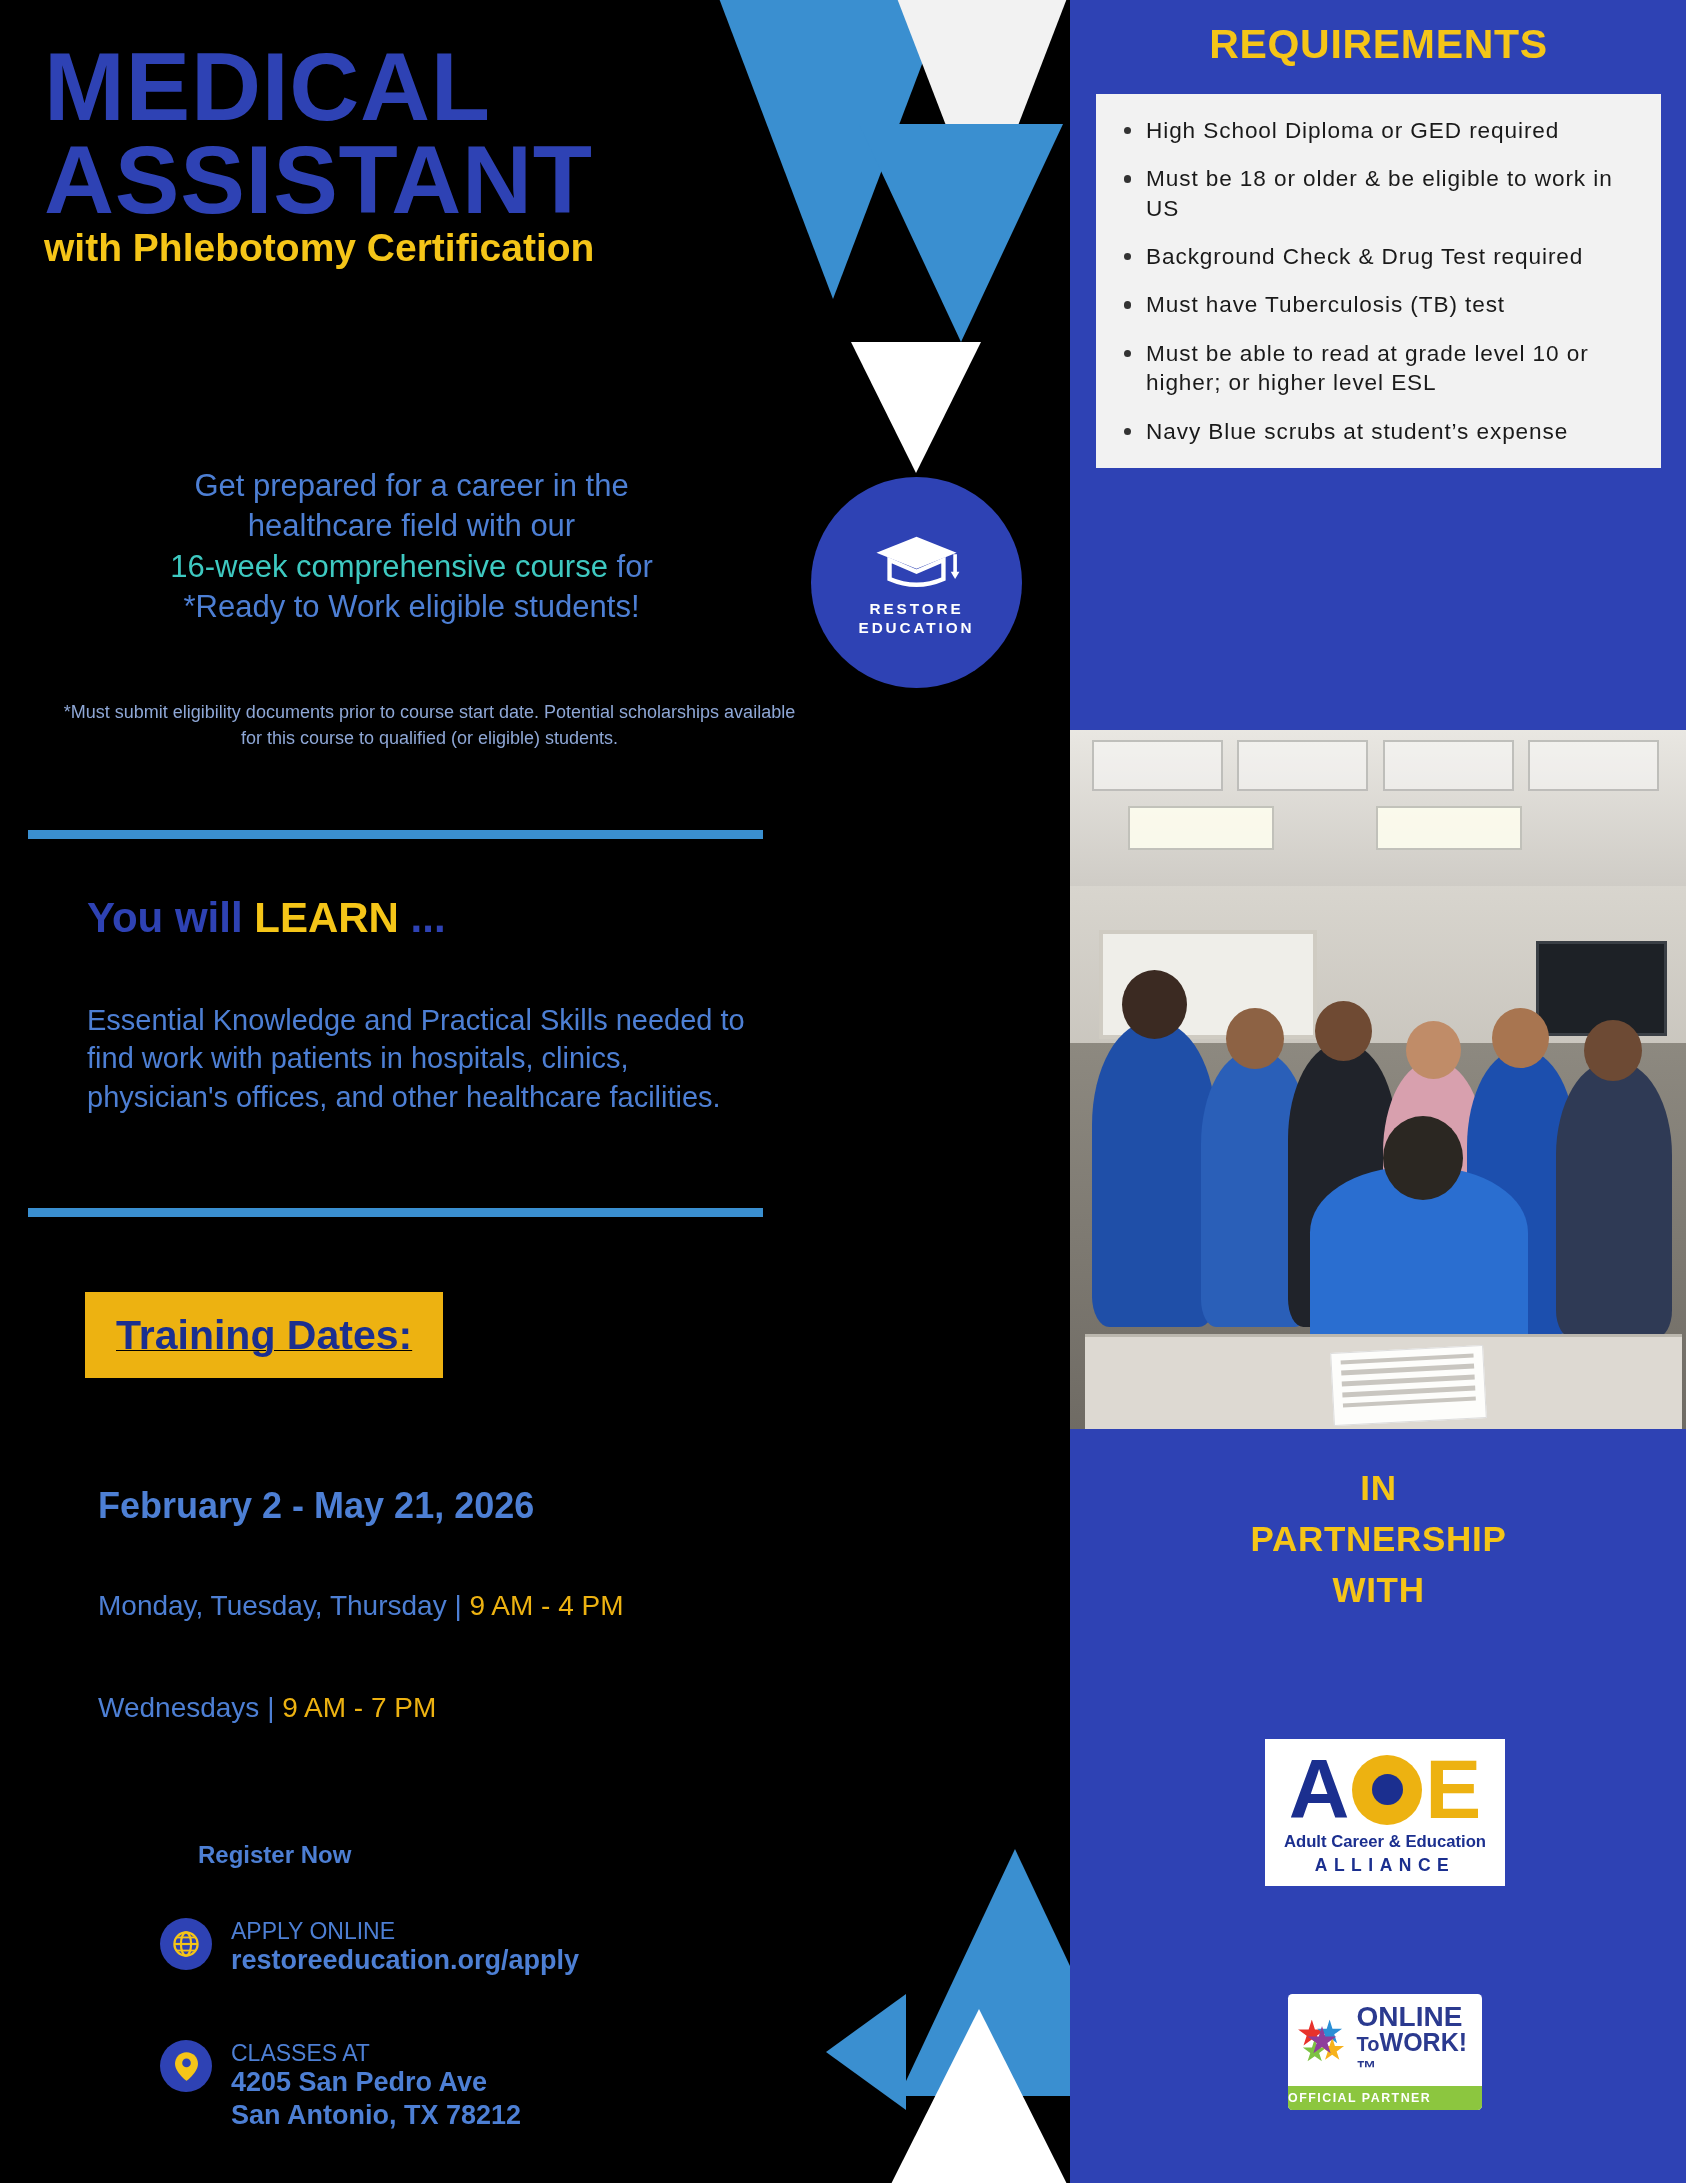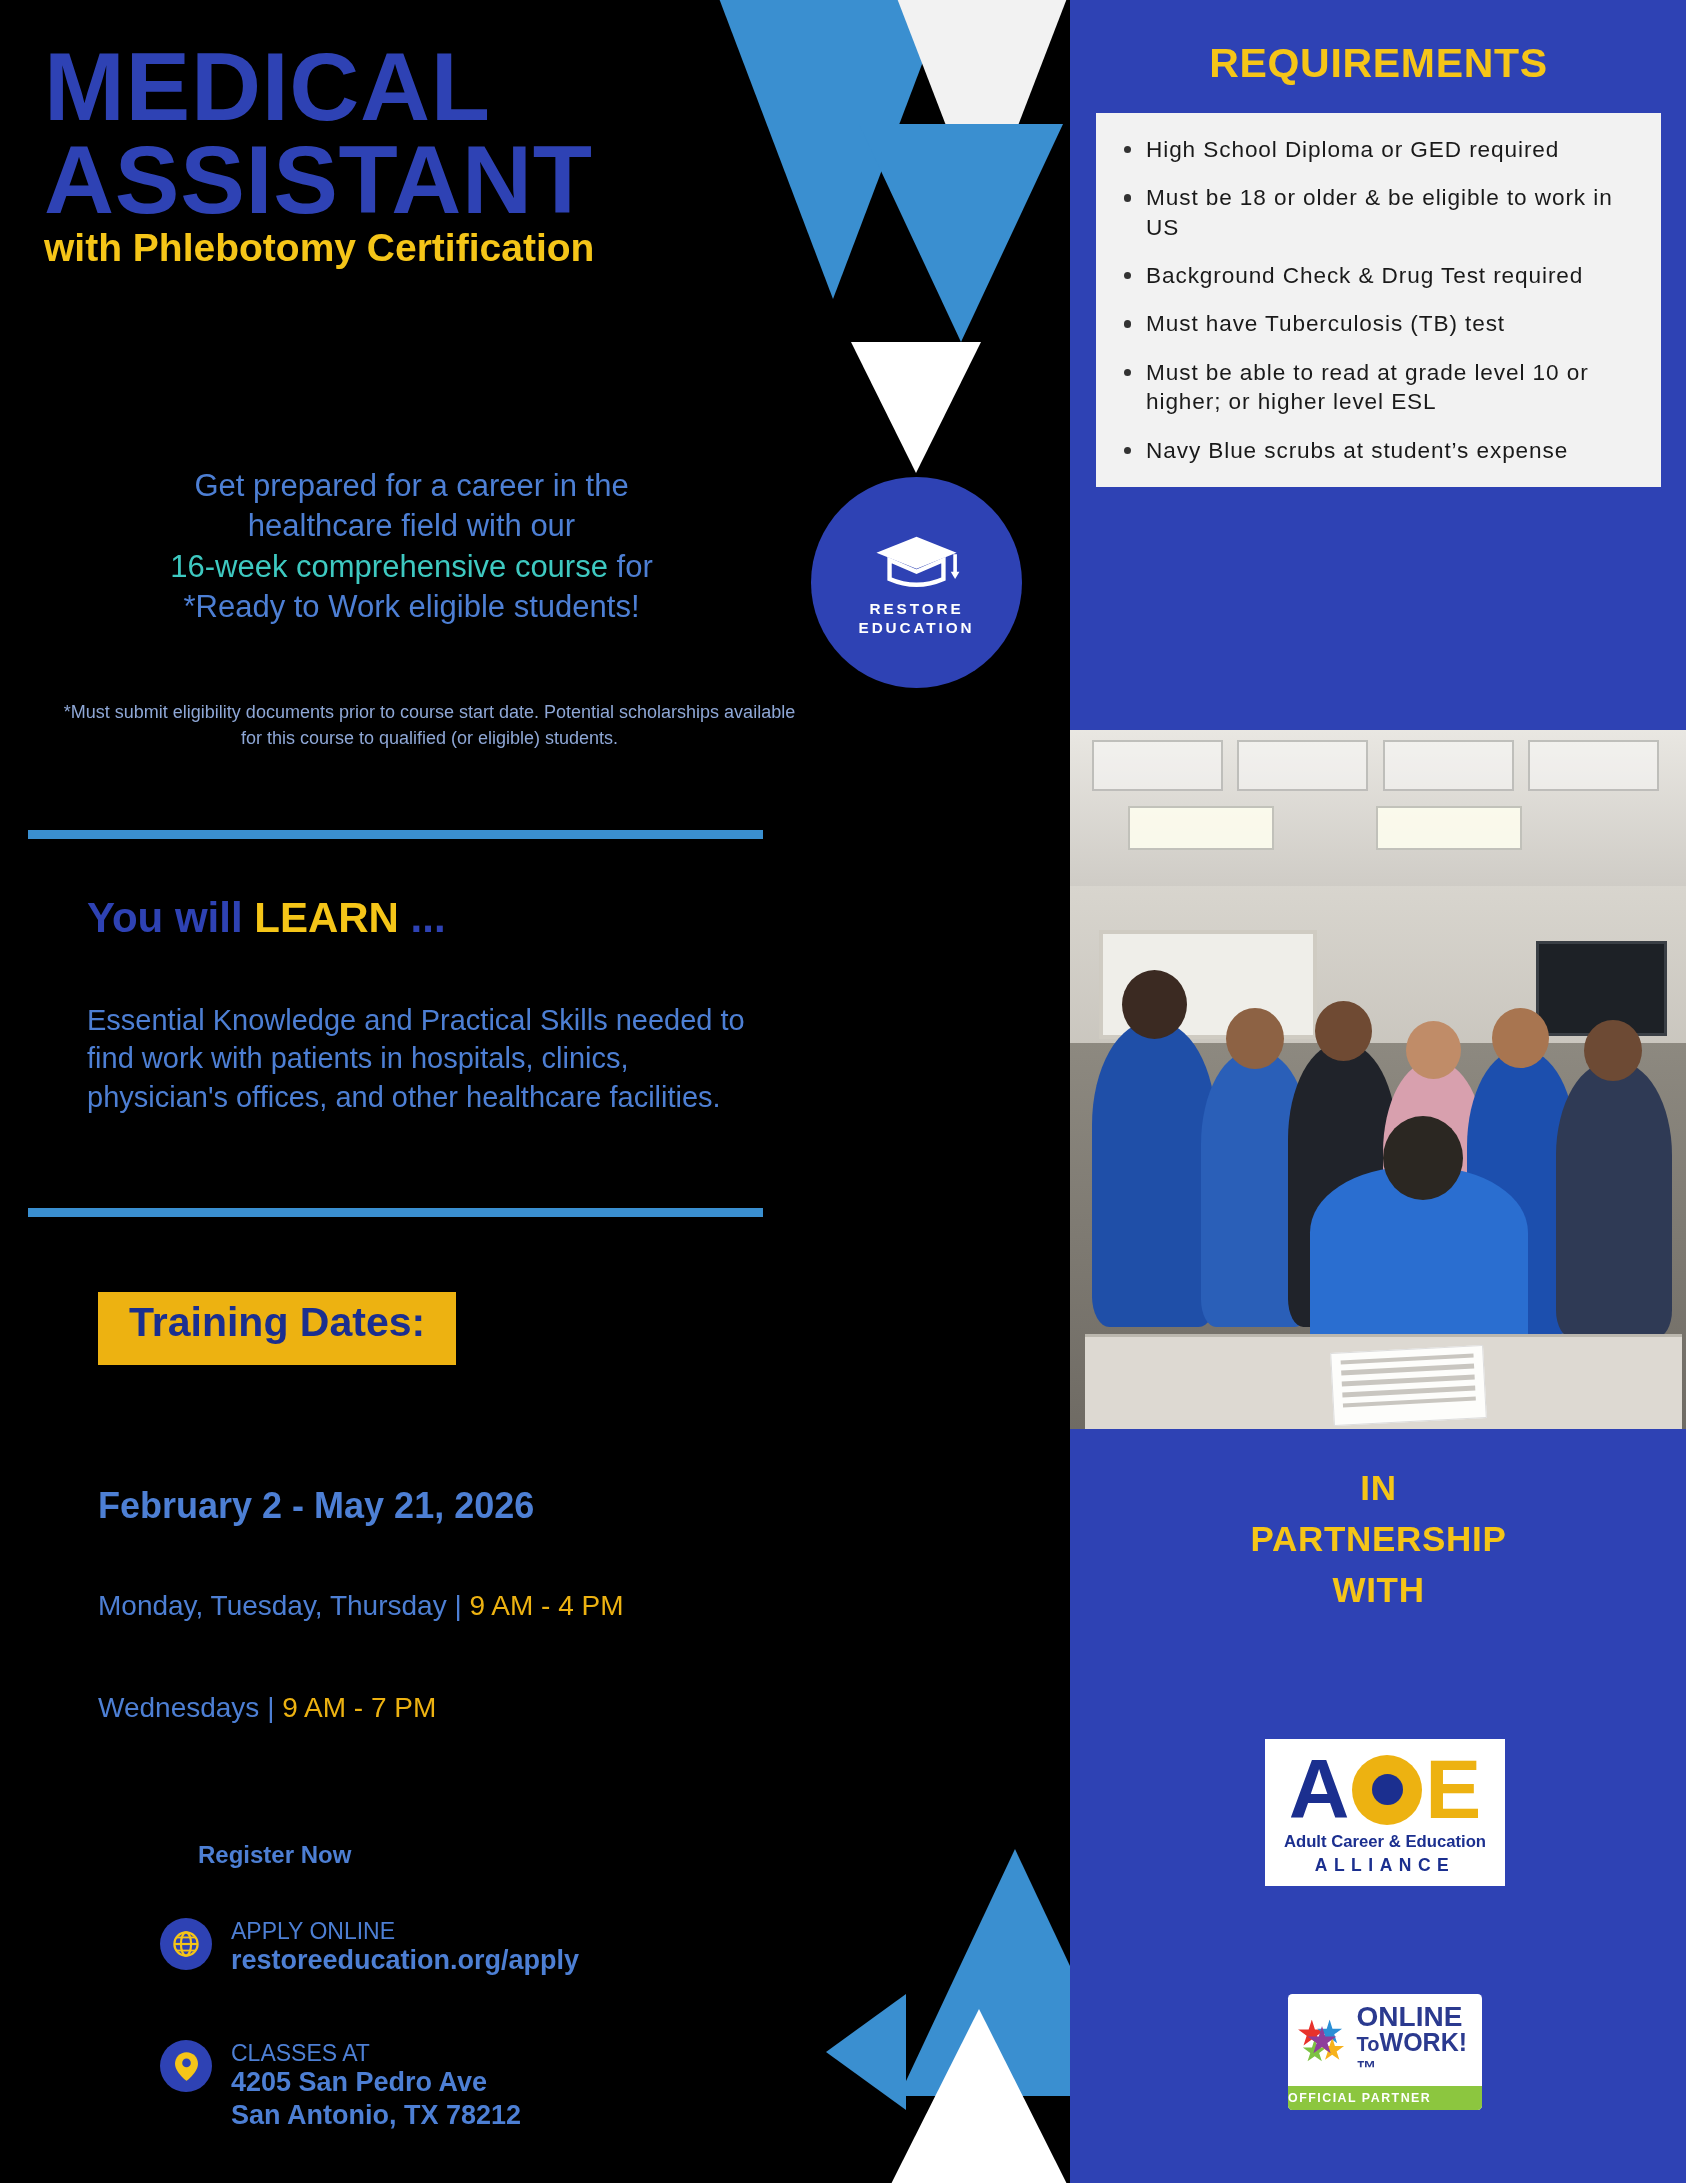--- a/index.html
+++ b/index.html
@@ -136,24 +136,25 @@
     position: absolute; left: 87px; top: 894px;
     font-size: 42px; font-weight: bold; color: #2e42b4; z-index: 5;
   }
   .learn-head .yellow { color: #f5c518; }
   .learn-body {
     position: absolute; left: 87px; top: 1001px; width: 677px;
     font-size: 29px; line-height: 1.32; color: #4d7fd4; z-index: 5;
   }
 
   .dates-badge {
-    position: absolute; left: 98px; top: 1292px;
+    position: absolute; left: 85px; top: 1292px;
     background: #edb211;
-    padding: 7px 31px 19px 31px;
+    padding: 20px 31px 19px 31px;
     z-index: 5;
+    text-decoration: underline;
   }
   .dates-badge span {
     font-size: 41px; font-weight: bold; color: #1b2f8f;
   }
 
   .date-main {
     position: absolute; left: 98px; top: 1485px;
     font-size: 36px; font-weight: bold; color: #4d7fd4; z-index: 5;
   }
   .date-row {
@@ -186,21 +187,21 @@
 
   
   .right {
     position: absolute; right: 0; top: 0;
     width: 617px; height: 2183px;
     background: #2e42b4;
     z-index: 4;
     overflow: hidden;
   }
   .req-title {
-    margin-top: 40px;
+    margin-top: 21px;
     text-align: center;
     font-size: 41px; font-weight: bold; color: #f5c518;
     letter-spacing: 0.7px;
   }
   .req-card {
     margin: 26px 26px 0 26px;
     background: #f2f2f2;
     padding: 22px 19px 22px 19px;
   }
   .req-list { list-style: none; }

